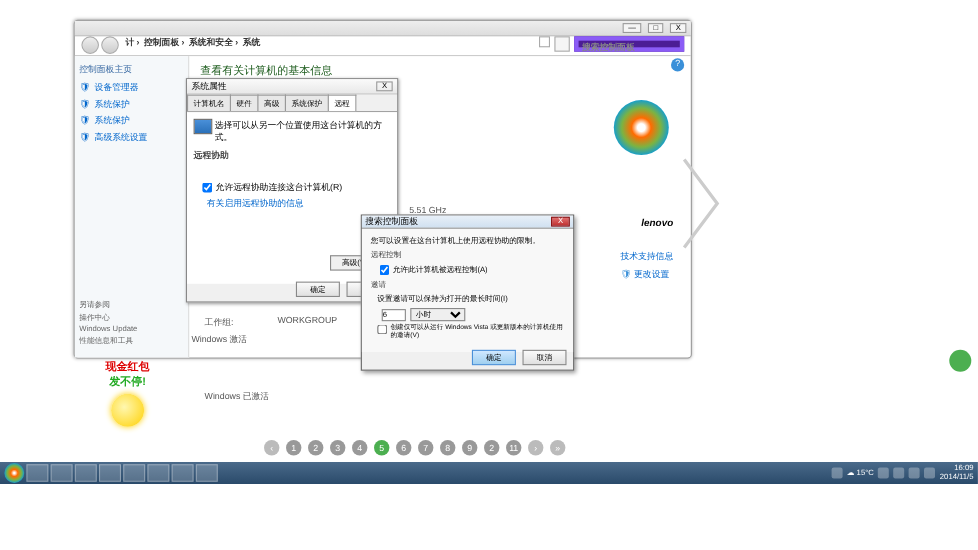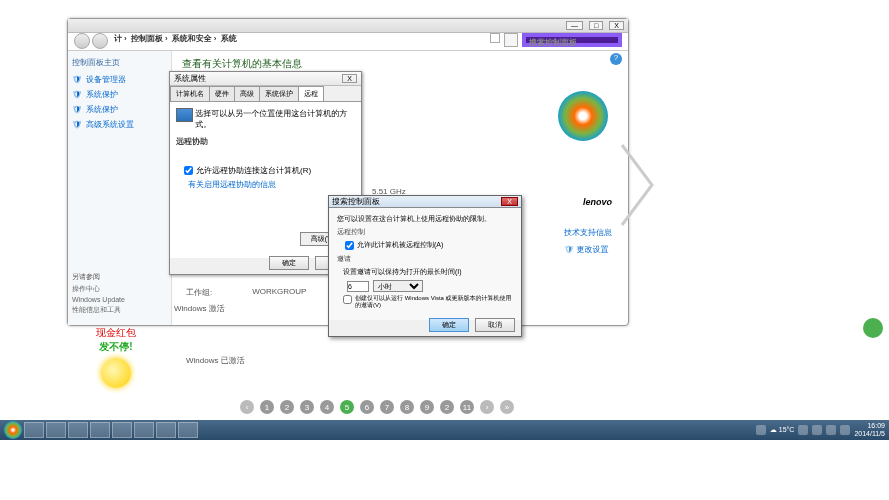--- a/index.html
+++ b/index.html
@@ -68,21 +68,21 @@
 .dialog2-btns { position: absolute; bottom: 4px; right: 6px; display: flex; gap: 6px; }
 .dialog2-btns button { padding: 1px 12px; font-size: 7px; border: 1px solid #4a90d9; background: linear-gradient(#d0e8ff, #a0d0f0); cursor: pointer; }
 .dialog2-btns button:last-child { border-color: #888; background: linear-gradient(#fafafa, #e0e0e0); }
 
 
 .big-arrow { position: absolute; left: 617px; top: 140px; width: 40px; height: 90px; }
 .big-arrow svg { width: 100%; height: 100%; }
 
 
 .promo { position: absolute; left: 81px; top: 326px; width: 70px; font-size: 10px; text-align: center; }
-.promo .t1 { color: #d00; font-weight: normal; }
+.promo .t1 { color: #d00; font-weight: bold; }
 .promo .t2 { color: #2a2; font-weight: bold; }
 .bulb { width: 30px; height: 30px; border-radius: 50%; background: radial-gradient(circle at 40% 40%, #fff7b0, #ffd000); margin: 4px auto; box-shadow: 0 0 6px #ffd000; }
 
 
 .dots { position: absolute; left: 240px; top: 400px; display: flex; gap: 6px; align-items: center; }
 .dot { width: 14px; height: 14px; border-radius: 50%; background: #999; color: #fff; font-size: 8px; display: flex; align-items: center; justify-content: center; cursor: pointer; }
 .dot.active { background: #4caf50; }
 .dot.arrow { background: #bbb; }
 
 

